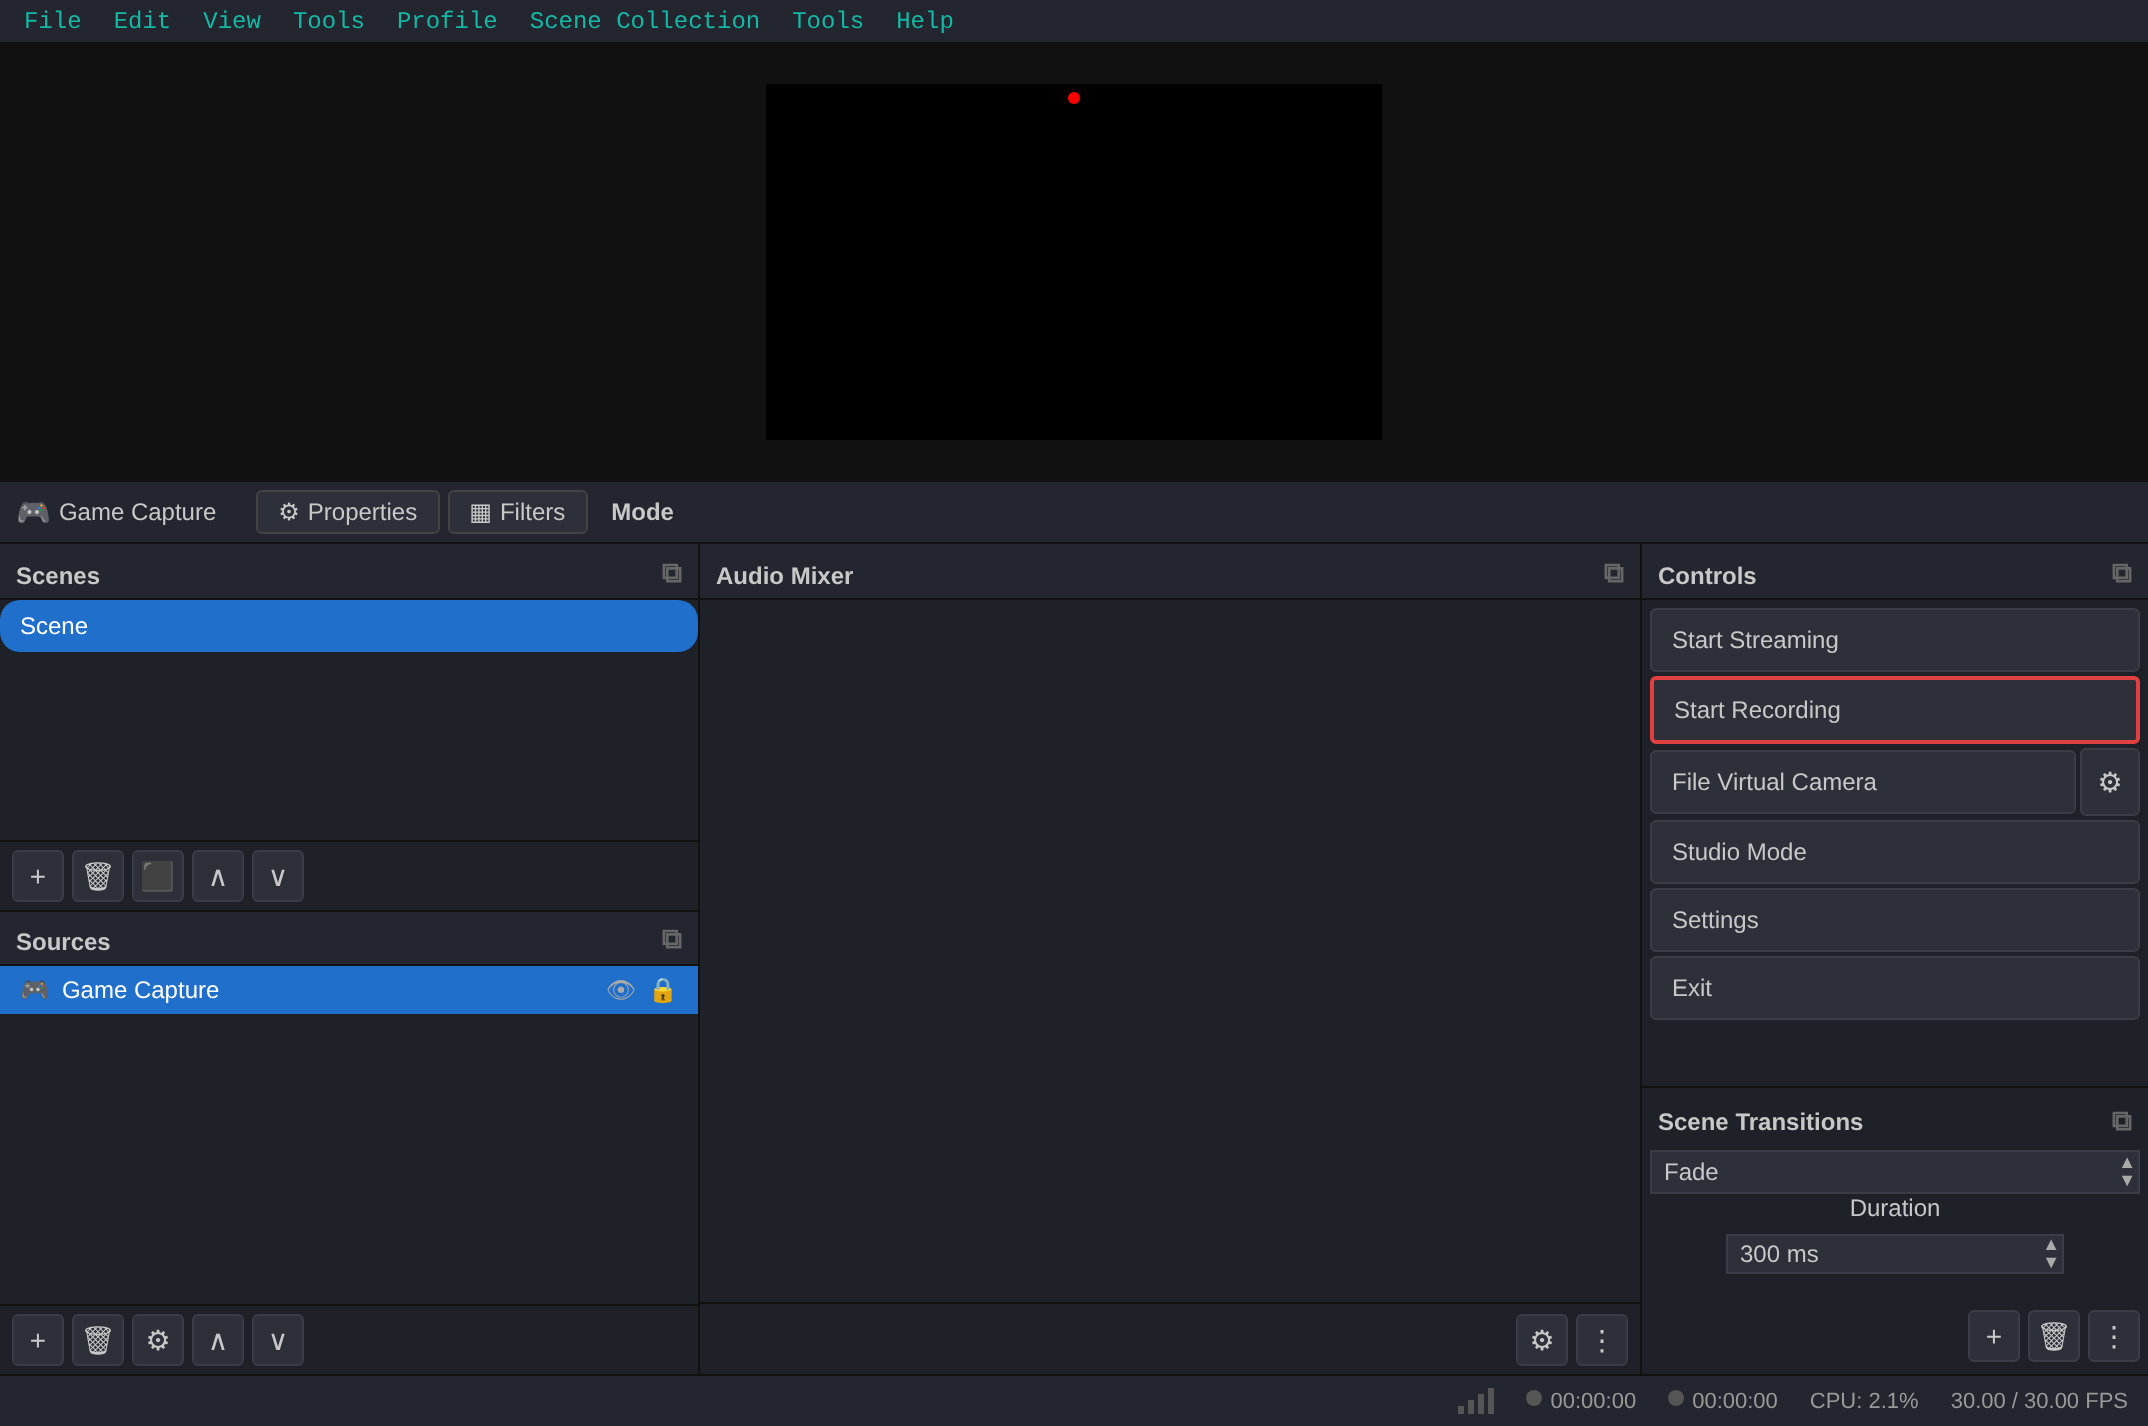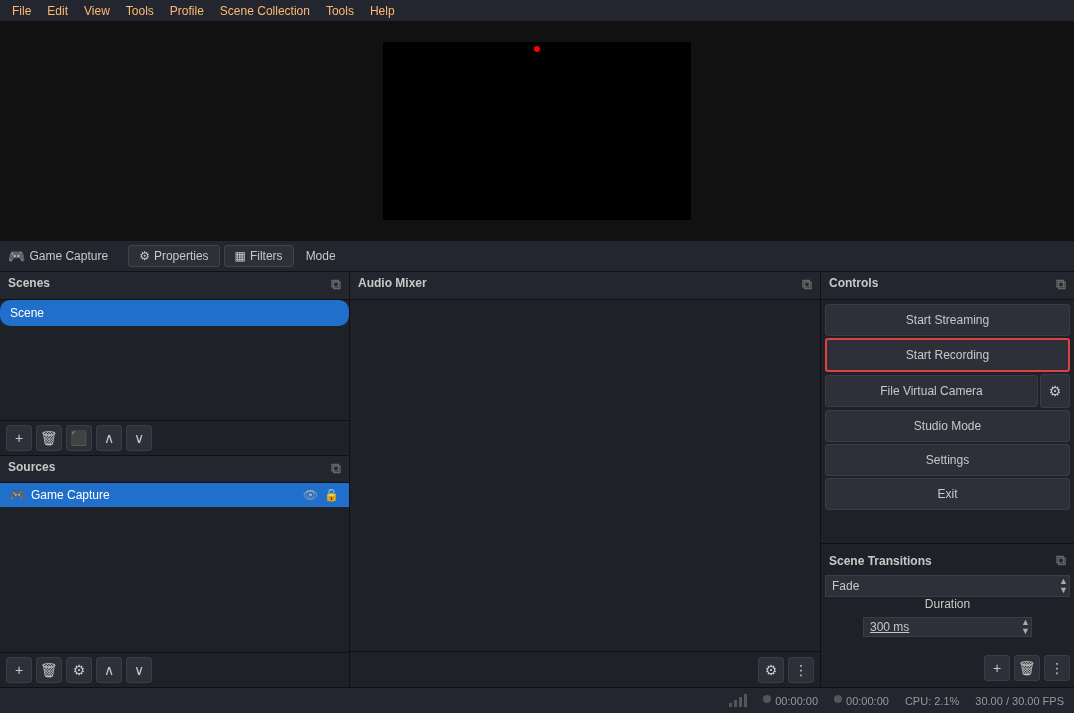--- a/index.html
+++ b/index.html
@@ -19,22 +19,23 @@
       display: flex;
       align-items: center;
       background: #23262e;
       height: 22px;
       padding: 0 4px;
       border-bottom: 1px solid #111;
     }
     .menu-item {
       padding: 2px 8px;
       cursor: pointer;
-      color: #fdba74;
-      font-size: 12px;
+      color: #14b8a6;
+      font-size: 12px;
+      font-family: Liberation Mono, monospace;
     }
 
     
     #preview-container {
       background: #111;
       display: flex;
       justify-content: center;
       align-items: center;
       height: 218px;
       position: relative;
@@ -86,20 +87,21 @@
       cursor: pointer;
       font-size: 12px;
       display: flex;
       align-items: center;
       gap: 4px;
     }
     #mode-label {
       color: #c8c8c8;
       font-size: 12px;
       margin-left: 8px;
+      font-weight: bold;
     }
     #mode-select {
       background: #2d3039;
       border: 1px solid #444;
       color: #c8c8c8;
       font-size: 12px;
       padding: 2px 6px;
       flex: 1;
       max-width: 360px;
       appearance: none;
@@ -114,21 +116,21 @@
 
     
     .panel {
       display: flex;
       flex-direction: column;
       background: #1e2128;
       border-right: 1px solid #111;
     }
     .panel-header {
       display: flex;
-      align-items: flex-start;
+      align-items: flex-end;
       justify-content: space-between;
       padding: 4px 8px;
       background: #23262e;
       border-bottom: 1px solid #111;
       font-size: 12px;
       font-weight: bold;
       color: #c8c8c8;
       height: 28px;
     }
     .panel-header-title {
@@ -214,21 +216,21 @@
       flex: 1;
     }
     .ctrl-btn {
       background: #2d3039;
       border: 1px solid #3a3d48;
       border-radius: 3px;
       color: #c8c8c8;
       padding: 8px 10px;
       cursor: pointer;
       font-size: 12px;
-      text-align: center;
+      text-align: left;
       width: 100%;
     }
     .ctrl-btn.recording {
       border: 2px solid #e04040;
     }
     .ctrl-btn-row {
       display: flex;
       align-items: center;
       gap: 2px;
     }
@@ -495,21 +497,21 @@
             <option>Fade</option>
           </select>
           <span style="position:absolute; right:2px; color:#aaa; font-size:9px; pointer-events:none; display:flex; flex-direction:column; line-height:1;">
             <span>▲</span>
               <span>▼</span>
           </span>
         </div>
       </div>
       <div class="duration-row">
         <span class="duration-label">Duration</span>
-        <div style="position:relative; flex:1; display:flex; align-items:center;text-decoration:underline;">
+        <div style="position:relative; flex:1; display:flex; align-items:center;">
           <input class="duration-val" type="text" value="300 ms" style="background: rgb(45, 48, 57); border: 1px solid rgb(58, 61, 72); color: rgb(200, 200, 200); font-size: 12px; padding: 2px 6px; width: 100%;">
           <span style="position:absolute; right:2px; color:#aaa; font-size:9px; pointer-events:none; display:flex; flex-direction:column; line-height:1;">
             <span>▲</span>
               <span>▼</span>
           </span>
         </div>
       </div>
       <div class="transitions-footer">
         <button class="trans-icon-btn" title="Add">+</button>
         <button class="trans-icon-btn" title="Remove">🗑</button>

